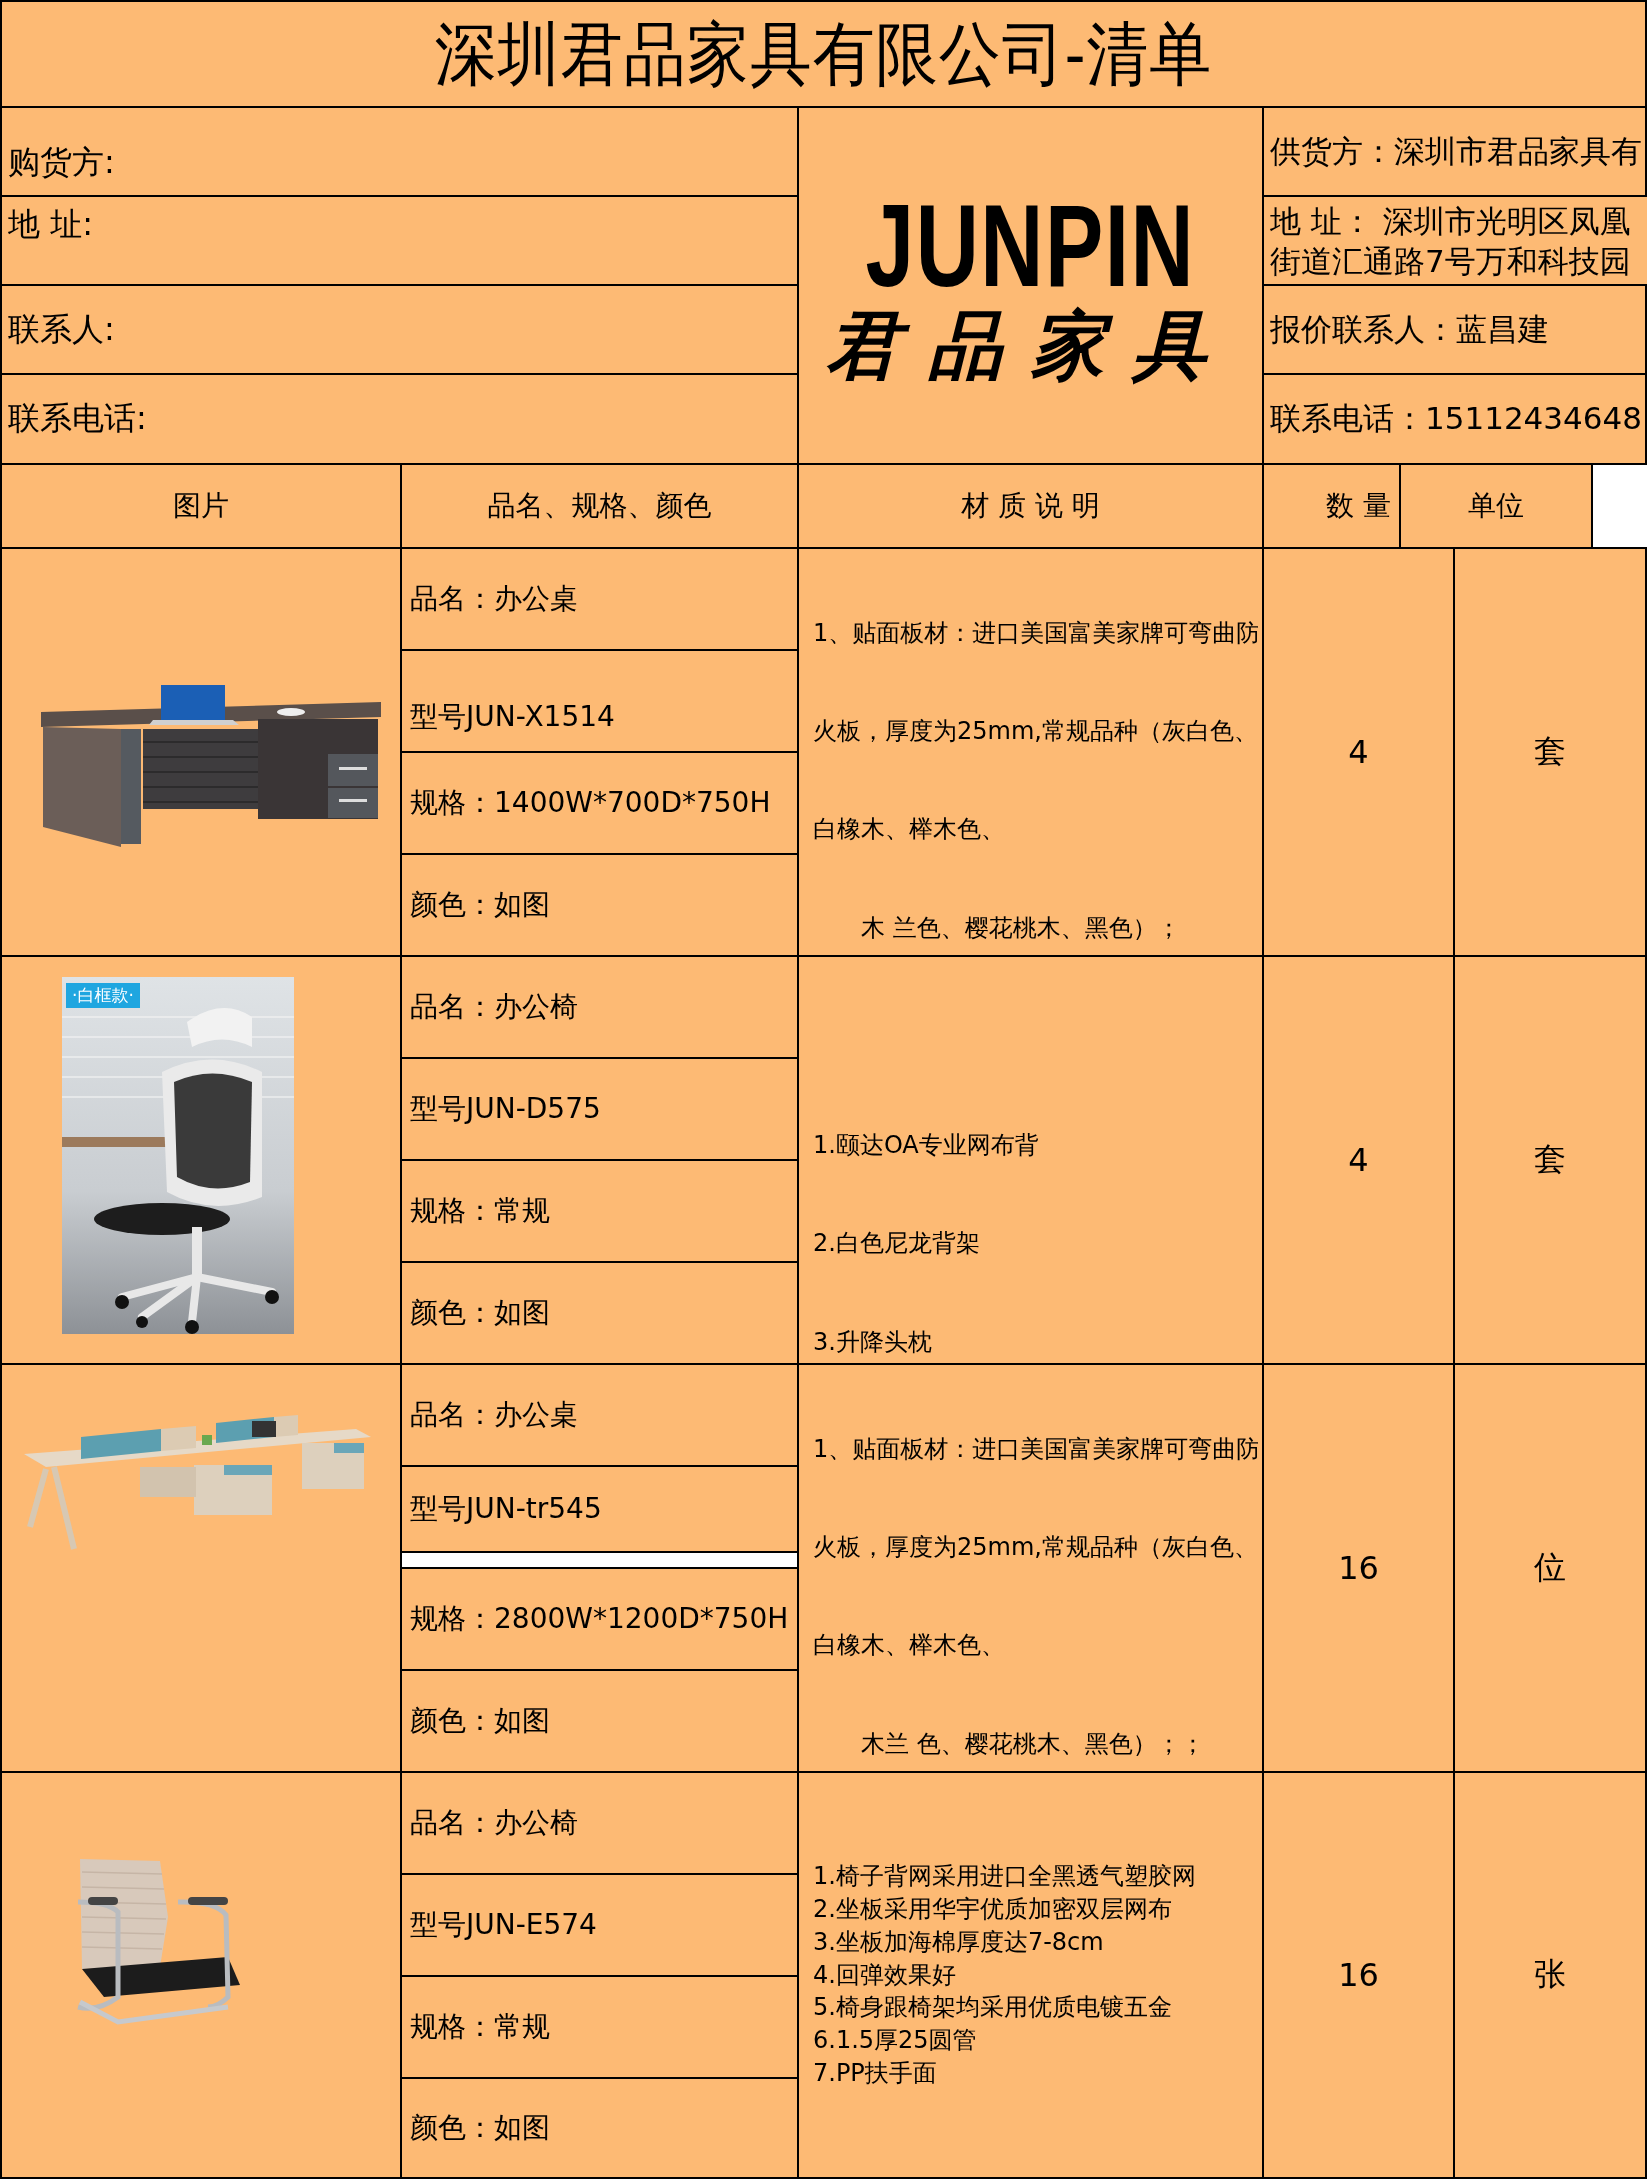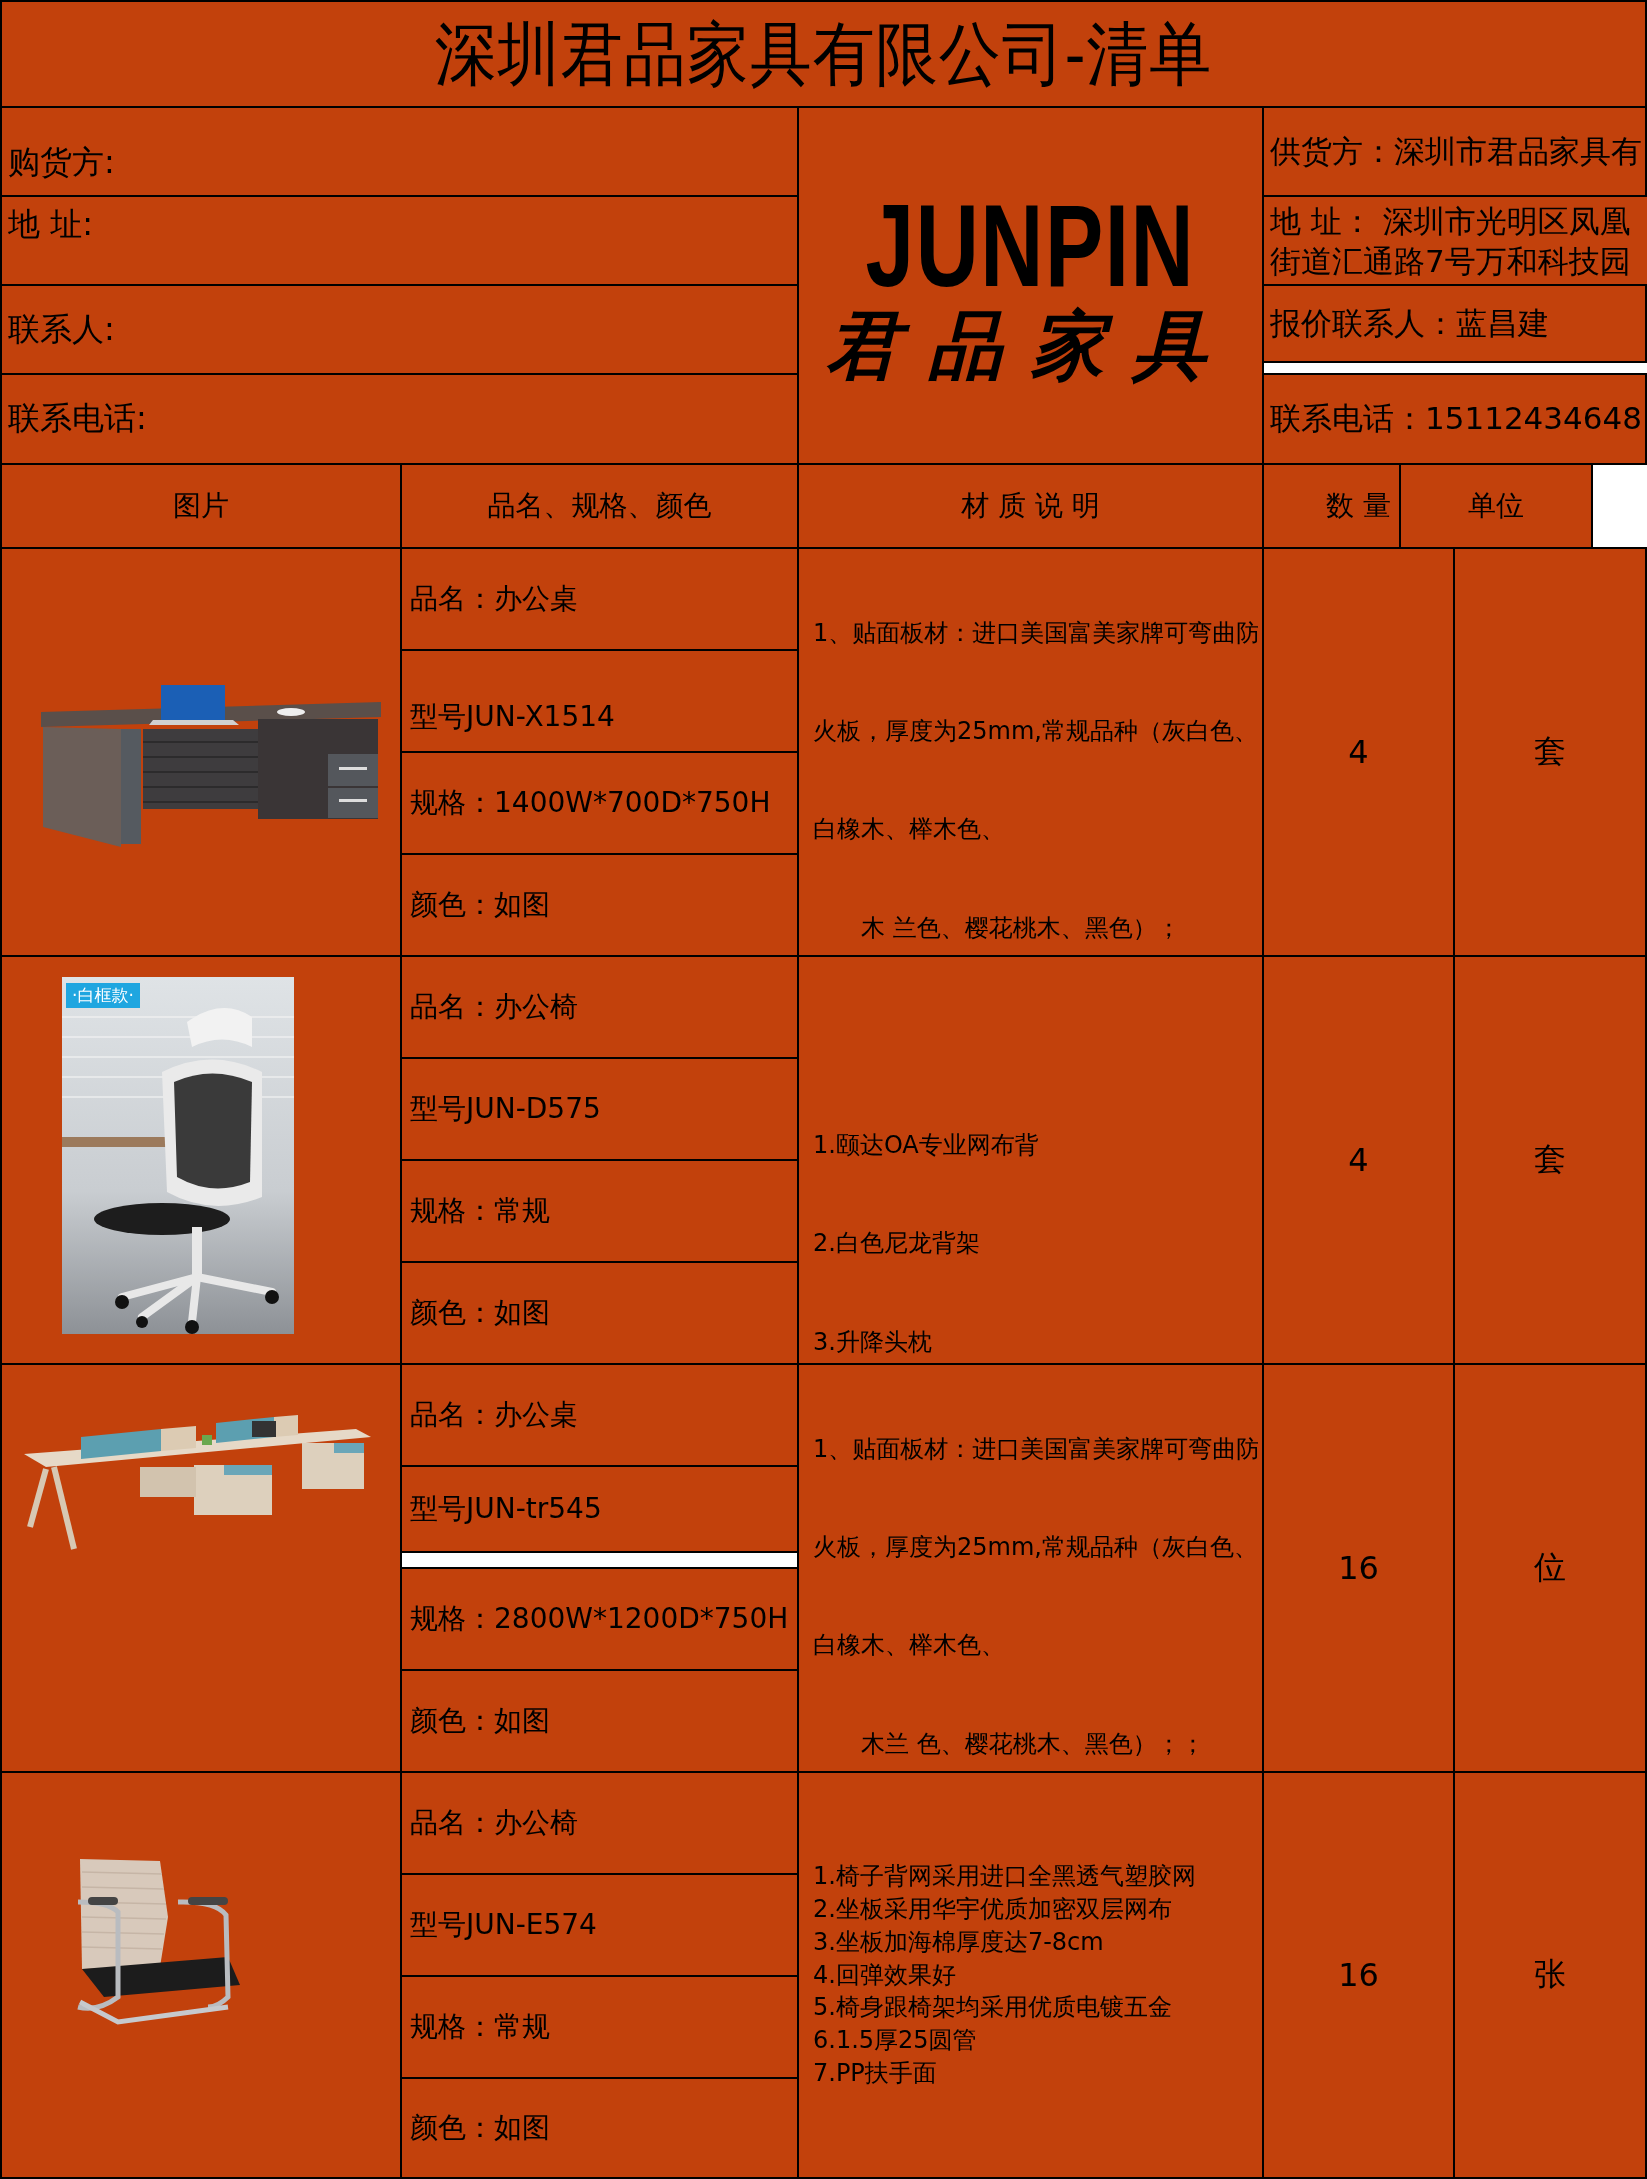--- a/index.html
+++ b/index.html
@@ -1,19 +1,19 @@
 <!DOCTYPE html>
 <html><head>
 <meta charset="utf-8">
 <style>
   * { box-sizing: border-box; margin: 0; padding: 0; }
   html, body { width: 1647px; height: 2179px; background: #ffffff; overflow: hidden; }
   body { position: relative; font-family: "DejaVu Sans", "Liberation Sans", sans-serif; color: #000; }
   .abs { position: absolute; }
-  .cell { position: absolute; border: 2px solid #000; background: #c2410c; overflow: hidden; }
+  .cell { position: absolute; border: 2px solid #000; background: #fdba74; overflow: hidden; }
   .title { left: 0; top: 0; width: 1647px; height: 108px; display: flex; align-items: center; justify-content: center; }
   .title span { font-size: 62px; letter-spacing: 1px; transform: scaleY(1.12); font-family: "Liberation Sans", "DejaVu Sans", sans-serif; }
   .info { font-size: 32px; padding-left: 6px; display: flex; align-items: center; white-space: nowrap; }
   .info.top { align-items: flex-start; padding-top: 6px; }
   .info-r { font-size: 31px; padding-left: 6px; white-space: nowrap; }
   .hdr { display: flex; align-items: center; justify-content: center; font-size: 28px; }
   .spec { font-size: 28px; padding-left: 8px; display: flex; align-items: center; white-space: nowrap; }
   .desc { font-size: 24px; line-height: 32.8px; padding: 2px 4px 0 14px; white-space: pre-wrap; }
   .desc .line { display: block; white-space: nowrap; overflow: hidden; }
   .center-val { display: flex; align-items: center; justify-content: center; font-size: 32px; }
@@ -48,21 +48,21 @@
   <div class="logo-cn">君品家具</div>
 </div>
 
 <div class="cell info-r" style="left:1262px;top:106px;width:385px;height:91px;display:flex;align-items:center;">
   <span>供货方：深圳市君品家具有</span>
 </div>
 <div class="cell info-r" style="left:1262px;top:195px;width:450px;height:91px;padding-top:4px;line-height:40px;">
   <div>地 址： 深圳市光明区凤凰</div>
   <div>街道汇通路7号万和科技园</div>
 </div>
-<div class="cell info-r" style="left:1262px;top:284px;width:385px;height:79px;display:flex;align-items:center;">
+<div class="cell info-r" style="left:1262px;top:284px;width:385px;height:91px;display:flex;align-items:center;">
   <span>报价联系人：蓝昌建</span>
 </div>
 <div class="cell info-r" style="left:1262px;top:373px;width:385px;height:92px;display:flex;align-items:center;">
   <span>联系电话：15112434648</span>
 </div>
 
 <div class="cell hdr" style="left:0;top:463px;width:402px;height:86px;">
   <span>图片</span>
 </div>
 <div class="cell hdr" style="left:400px;top:463px;width:399px;height:86px;">

